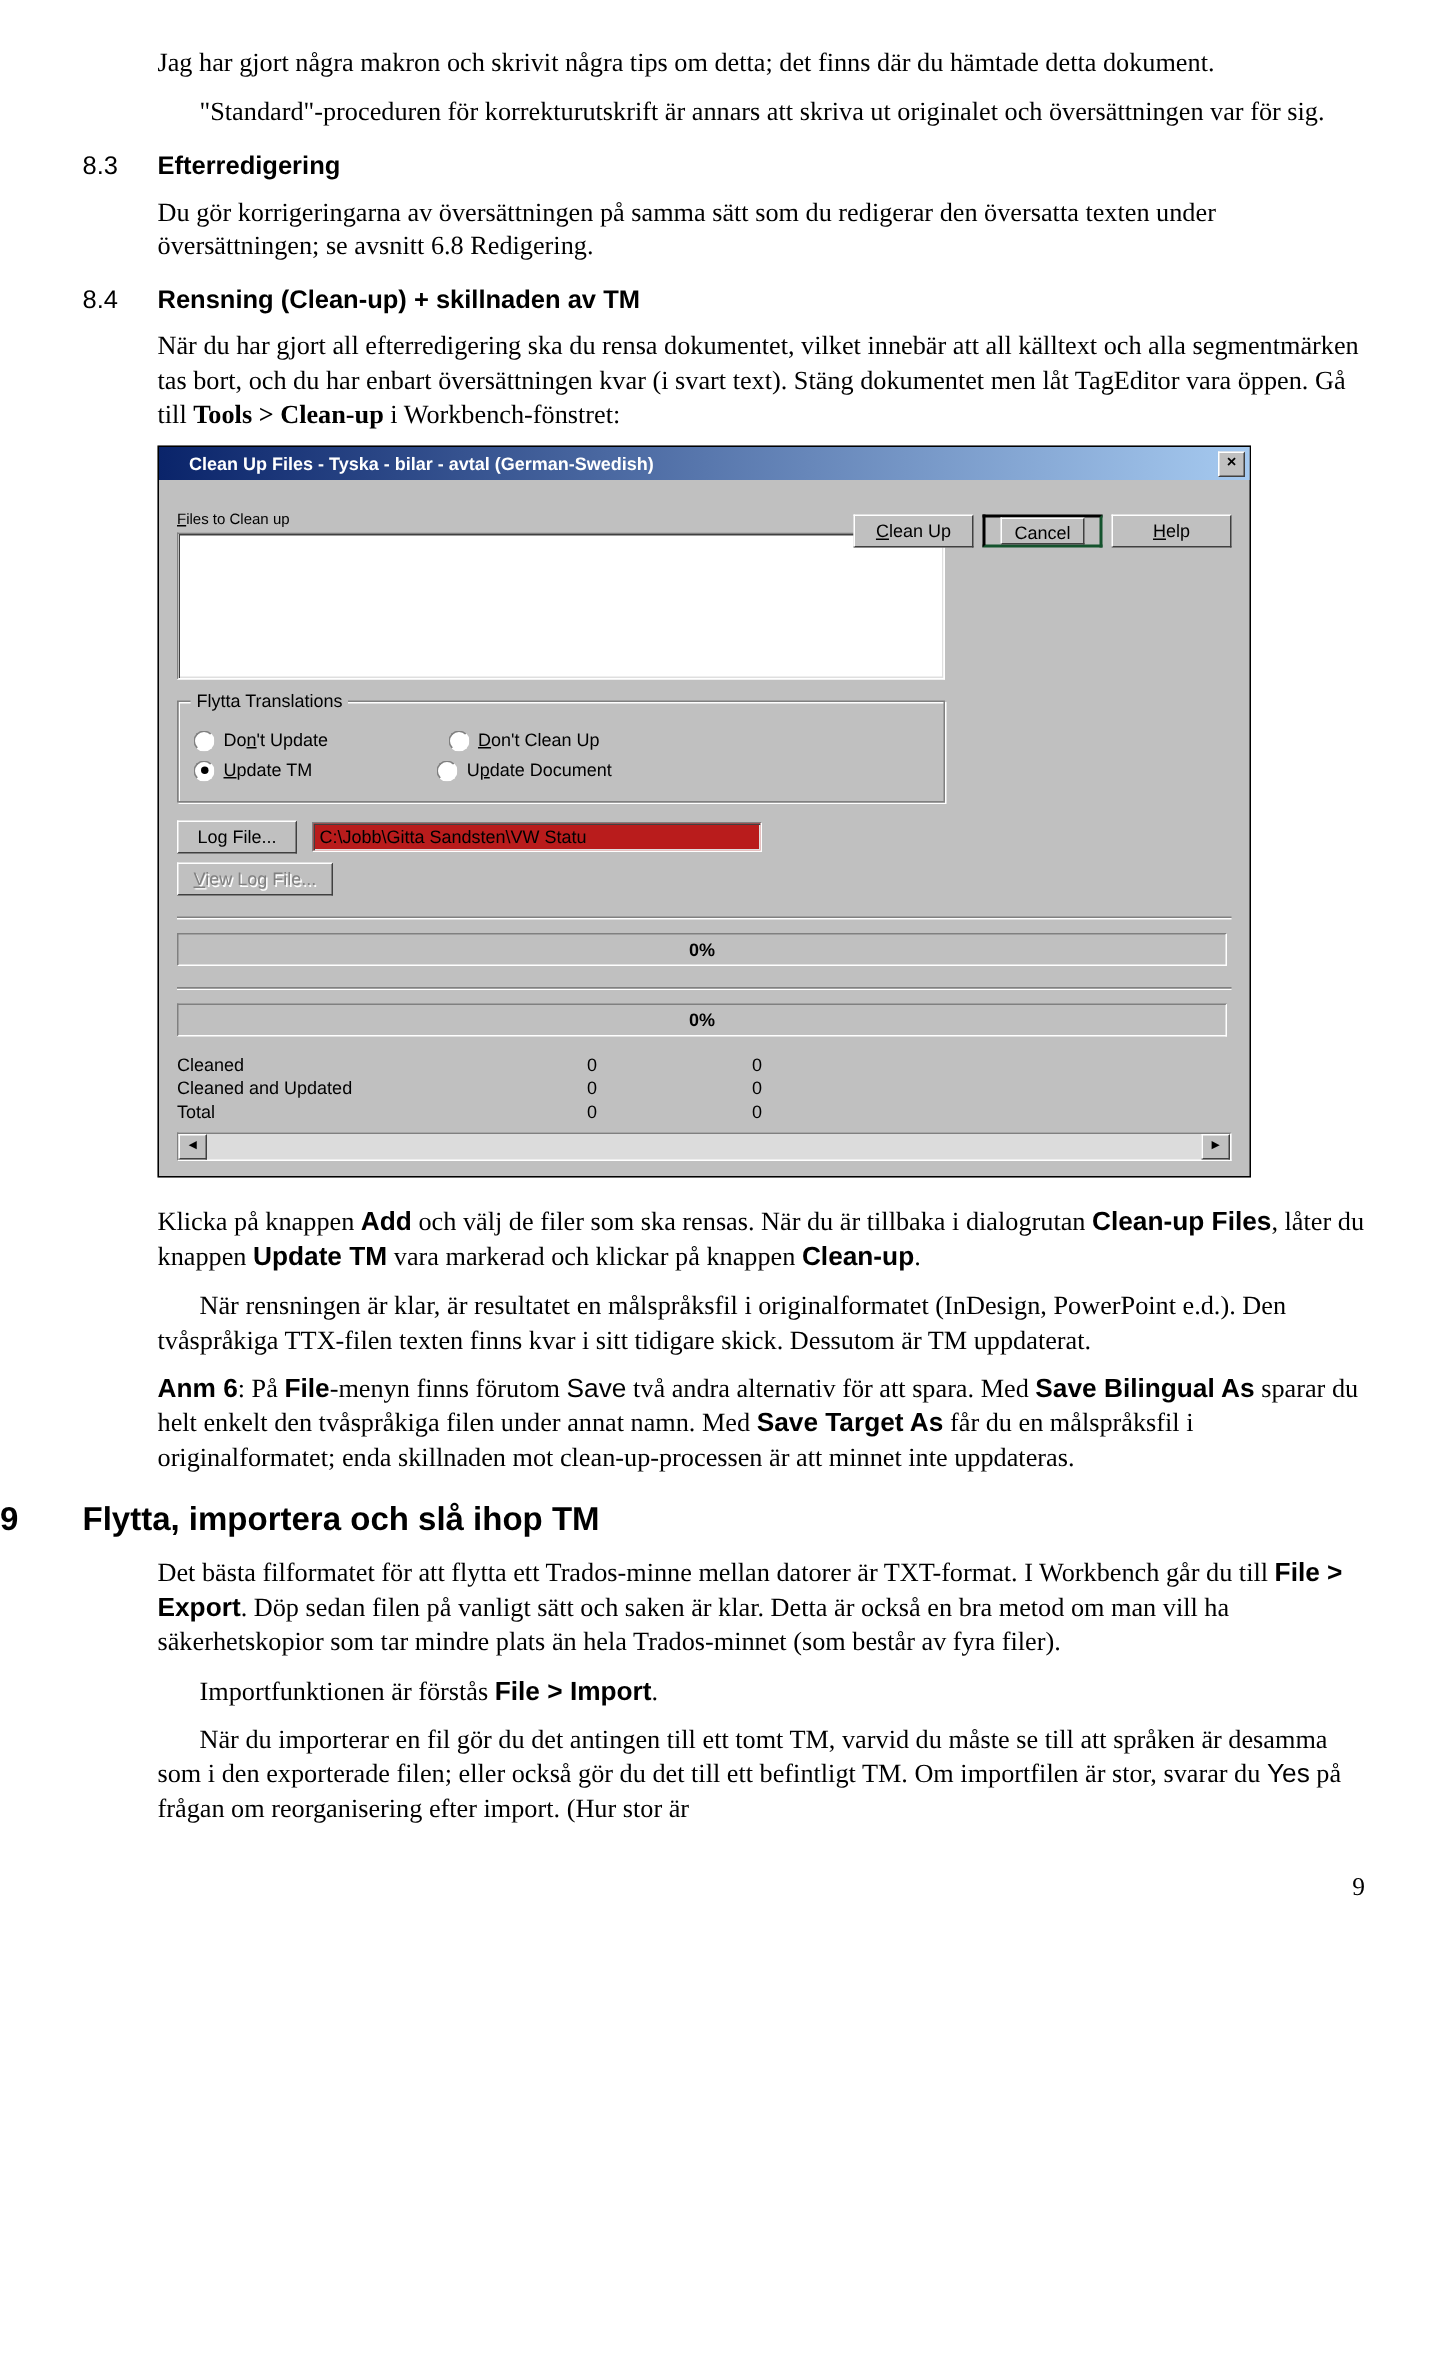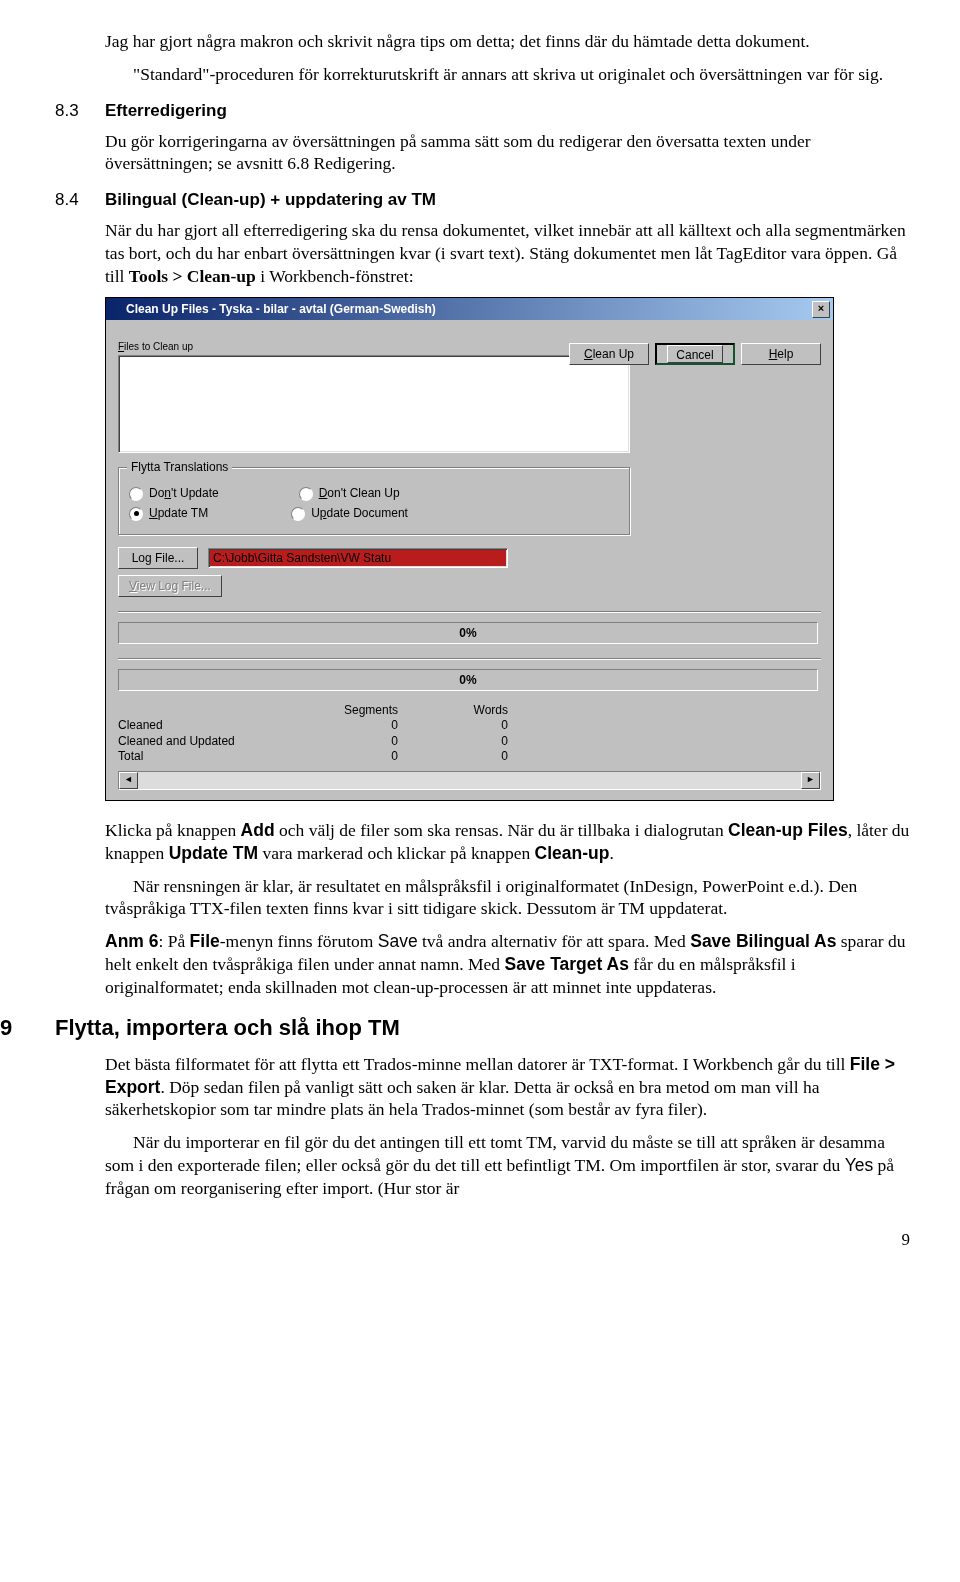--- a/index.html
+++ b/index.html
@@ -170,21 +170,21 @@
 <div class="section-row">
   <div class="section-num">8.3</div>
   <div class="section-title">Efterredigering</div>
 </div>
 <div class="indent">
   <p class="para">Du gör korrigeringarna av översättningen på samma sätt som du redigerar den översatta texten under översättningen; se avsnitt 6.8 Redigering.</p>
 </div>
 
 <div class="section-row">
   <div class="section-num">8.4</div>
-  <div class="section-title">Bilingual (Clean-up) + uppdatering av TM</div>
+  <div class="section-title">Rensning (Clean-up) + skillnaden av TM</div>
 </div>
 <div class="indent">
   <p class="para">
     <span>När du har gjort all efterredigering ska du rensa dokumentet, vilket innebär att all källtext och alla segmentmärken tas bort, och du har enbart översättningen kvar (i svart text). Stäng dokumentet men låt TagEditor vara öppen. Gå till </span><span class="bold">Tools &gt; Clean-up</span><span> i Workbench-fönstret:</span>
   </p>
 </div>
 
 <div class="dialog-wrap">
 <div class="dialog">
   <div class="titlebar">
@@ -244,25 +244,20 @@
       <div class="bar" style="width:0%"></div>
       <div class="progress-label">0%</div>
     </div>
     <div style="border-top:1px solid #808080; box-shadow:0 1px 0 #fff; margin:14px 0 10px 0;"></div>
     <div class="progress-shell" style="width:700px;">
       <div class="bar" style="width:0%"></div>
       <div class="progress-label">0%</div>
     </div>
 
     <div class="summary-table">
-      <div class="hdr">
-        <span class="c1"></span>
-        <span class="c2">Segments</span>
-        <span class="c3">Words</span>
-      </div>
       <div class="row">
         <span class="c1">Cleaned</span>
         <span class="c2">0</span>
         <span class="c3">0</span>
       </div>
       <div class="row">
         <span class="c1">Cleaned and Updated</span>
         <span class="c2">0</span>
         <span class="c3">0</span>
       </div>
@@ -293,17 +288,20 @@
 
 <div class="h2-row indent">
   <div class="h2-num">9</div>
   <div class="h2-title">Flytta, importera och slå ihop TM</div>
 </div>
 <div class="indent">
   <p class="para">
     <span>Det bästa filformatet för att flytta ett Trados-minne mellan datorer är TXT-format. I Workbench går du till </span><span class="sans bold">File &gt; Export</span><span>. Döp sedan filen på vanligt sätt och saken är klar. Detta är också en bra metod om man vill ha säkerhetskopior som tar mindre plats än hela Trados-minnet (som består av fyra filer).</span>
   </p>
   <p class="para" style="text-indent:28px;">
+    <span>Importfunktionen är förstås </span><span class="sans bold">File &gt; Import</span><span>.</span>
+  </p>
+  <p class="para" style="text-indent:28px;">
     <span>När du importerar en fil gör du det antingen till ett tomt TM, varvid du måste se till att språken är desamma som i den exporterade filen; eller också gör du det till ett befintligt TM. Om importfilen är stor, svarar du </span><span class="sans">Yes</span><span> på frågan om reorganisering efter import. (Hur stor är</span>
   </p>
 </div>
 
 <div class="pagenum">9</div>
 
 </body></html>

